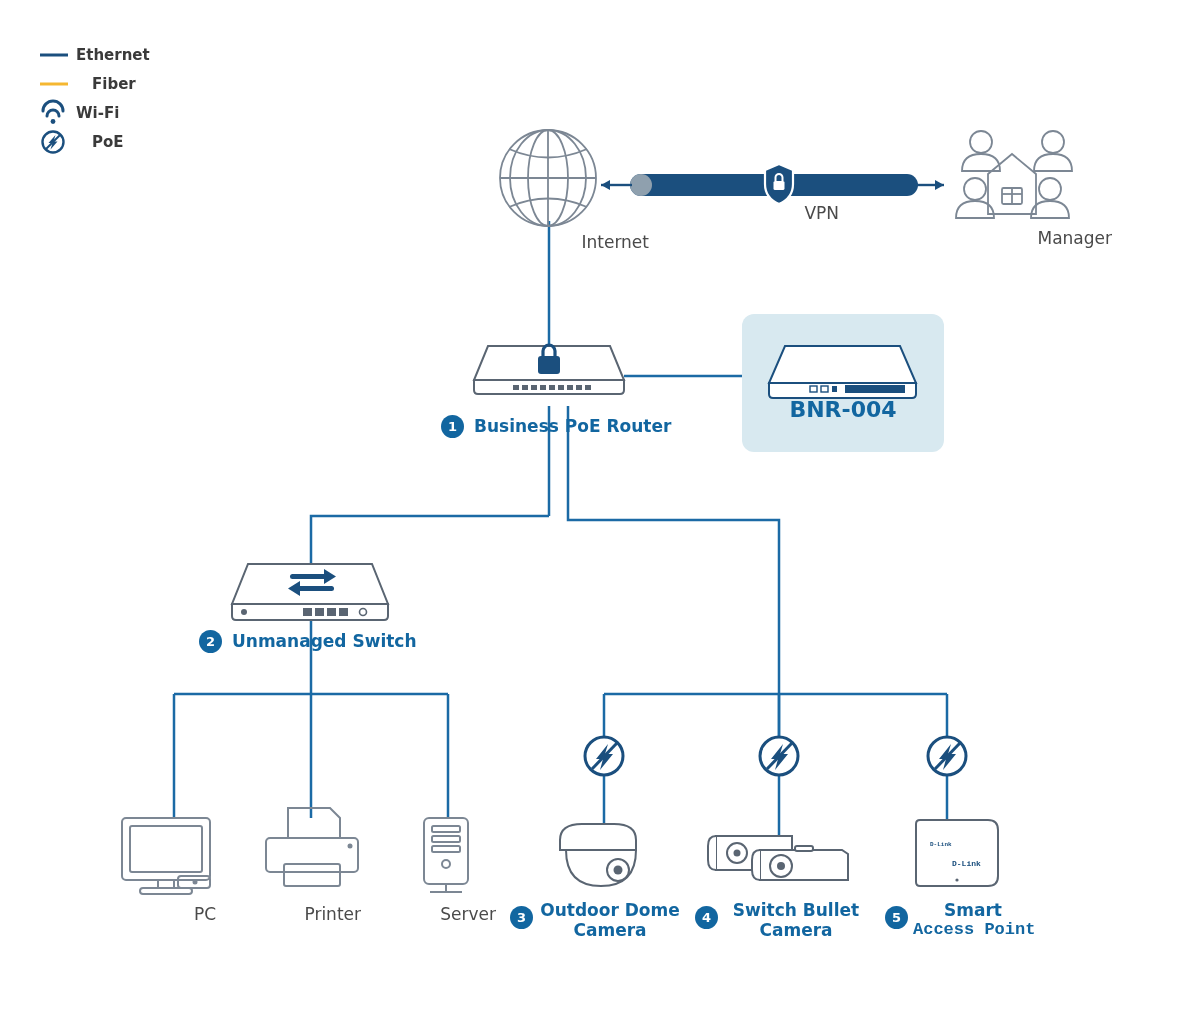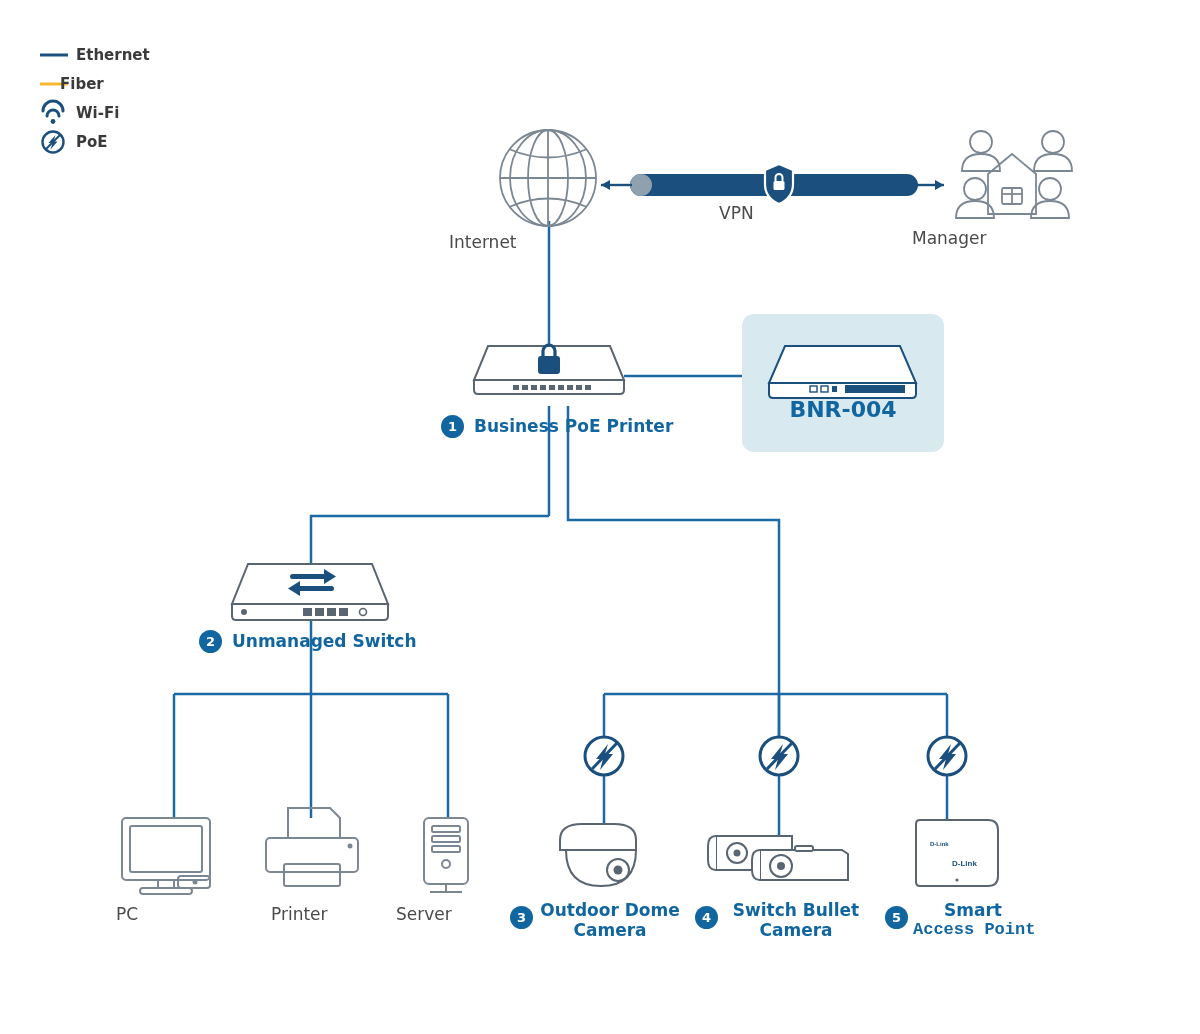--- a/index.html
+++ b/index.html
@@ -34,21 +34,21 @@
   }
   .legend-text {
     font-size: 15px;
     color: #3a3a3a;
     font-weight: 600;
   }
   .node-label-dark {
     font-size: 17px;
     color: #4a4a4a;
     font-weight: 500;
-    text-align: left;
+    text-align: right;
   }
   .node-label-blue {
     font-size: 17px;
     color: #1266a0;
     font-weight: 700;
     text-align: center;
   }
   .badge {
     position: absolute;
     width: 23px;
@@ -66,21 +66,21 @@
   .callout-box {
     position: absolute;
     background: #d8e9f0;
     border-radius: 12px;
   }
   .tiny-brand {
     position: absolute;
     font-size: 6px;
     color: #1b4f7e;
     font-weight: 700;
-    font-family: Liberation Sans, sans-serif;
+    font-family: Liberation Mono, monospace;
   }
 </style>
 </head>
 <body>
 
 <div id="diagram-root">
 
   <svg class="layer" viewBox="0 0 1200 1034">
     <g stroke="#1b6aa5" stroke-width="2.5" fill="none">
 
@@ -125,23 +125,23 @@
     </g>
 
     <g transform="translate(42,123)">
       <circle cx="11" cy="11" r="10.5" fill="none" stroke="#1b4f7e" stroke-width="2.4"></circle>
       <path d="M13.5,4 L6.5,12 L10.5,12 L8.5,18.5 L15.5,10.5 L11.5,10.5 Z" fill="#1b4f7e"></path>
       <line x1="3.5" y1="18.5" x2="18.5" y2="3.5" stroke="#1b4f7e" stroke-width="2"></line>
     </g>
   </svg>
 
   <div class="lbl legend-text" style="left:76px; top:38px;">Ethernet</div>
-  <div class="lbl legend-text" style="left:60px; top:67px;text-align:center;">Fiber</div>
+  <div class="lbl legend-text" style="left:92px; top:67px;text-align:center;">Fiber</div>
   <div class="lbl legend-text" style="left:76px; top:96px;">Wi-Fi</div>
-  <div class="lbl legend-text" style="left:76px; top:125px;">PoE</div>
+  <div class="lbl legend-text" style="left:92px; top:125px;">PoE</div>
 
   <div class="callout-box" style="left:742px; top:306px; width:202px; height:138px;"></div>
 
   <svg class="layer" viewBox="0 0 1200 1034">
 
     <g stroke="#7c8794" stroke-width="1.8" fill="none">
       <circle cx="548" cy="170" r="48"></circle>
       <ellipse cx="548" cy="170" rx="20" ry="48"></ellipse>
       <ellipse cx="548" cy="170" rx="38" ry="48"></ellipse>
       <line x1="500" y1="170" x2="596" y2="170"></line>
@@ -301,29 +301,29 @@
       <path d="M920,812 L988,812 Q998,812 998,822 L998,868 Q998,878 988,878 L920,878 Q916,878 916,874 L916,816 Q916,812 920,812 Z" fill="#ffffff" stroke="#5a6572" stroke-width="2"></path>
       <circle cx="957" cy="872" r="1.6" fill="#5a6572"></circle>
     </g>
   </svg>
 
   <div class="lbl node-label-dark" style="left:449px; top:224px; width:200px;">Internet</div>
   <div class="lbl node-label-dark" style="left:719px; top:195px; width:120px;">VPN</div>
   <div class="lbl node-label-dark" style="left:912px; top:220px; width:200px;">Manager</div>
 
   <div class="badge" style="left:441px; top:407px;">1</div>
-  <div class="lbl node-label-blue" style="left:474px; top:408px; text-align:left;">Business PoE Printer</div>
+  <div class="lbl node-label-blue" style="left:474px; top:408px; text-align:left;">Business PoE Router</div>
 
   <div class="lbl node-label-blue" style="left:742px; top:389px; width:202px; font-size:22px;">BNR-004</div>
 
   <div class="badge" style="left:199px; top:622px;">2</div>
   <div class="lbl node-label-blue" style="left:232px; top:623px; text-align:center;">Unmanaged Switch</div>
 
   <div class="lbl node-label-dark" style="left:116px; top:896px; width:100px;">PC</div>
-  <div class="lbl node-label-dark" style="left:271px; top:896px; width:100px;">Printer</div>
+  <div class="lbl node-label-dark" style="left:261px; top:896px; width:100px;">Printer</div>
   <div class="lbl node-label-dark" style="left:396px; top:896px; width:100px;">Server</div>
 
   <div class="badge" style="left:510px; top:898px;">3</div>
   <div class="lbl node-label-blue" style="left:538px; top:892px; width:144px;">Outdoor Dome</div>
   <div class="lbl node-label-blue" style="left:538px; top:912px; width:144px;">Camera</div>
 
   <div class="badge" style="left:695px; top:898px;">4</div>
   <div class="lbl node-label-blue" style="left:722px; top:892px; width:148px;">Switch Bullet</div>
   <div class="lbl node-label-blue" style="left:722px; top:912px; width:148px;">Camera</div>
 

